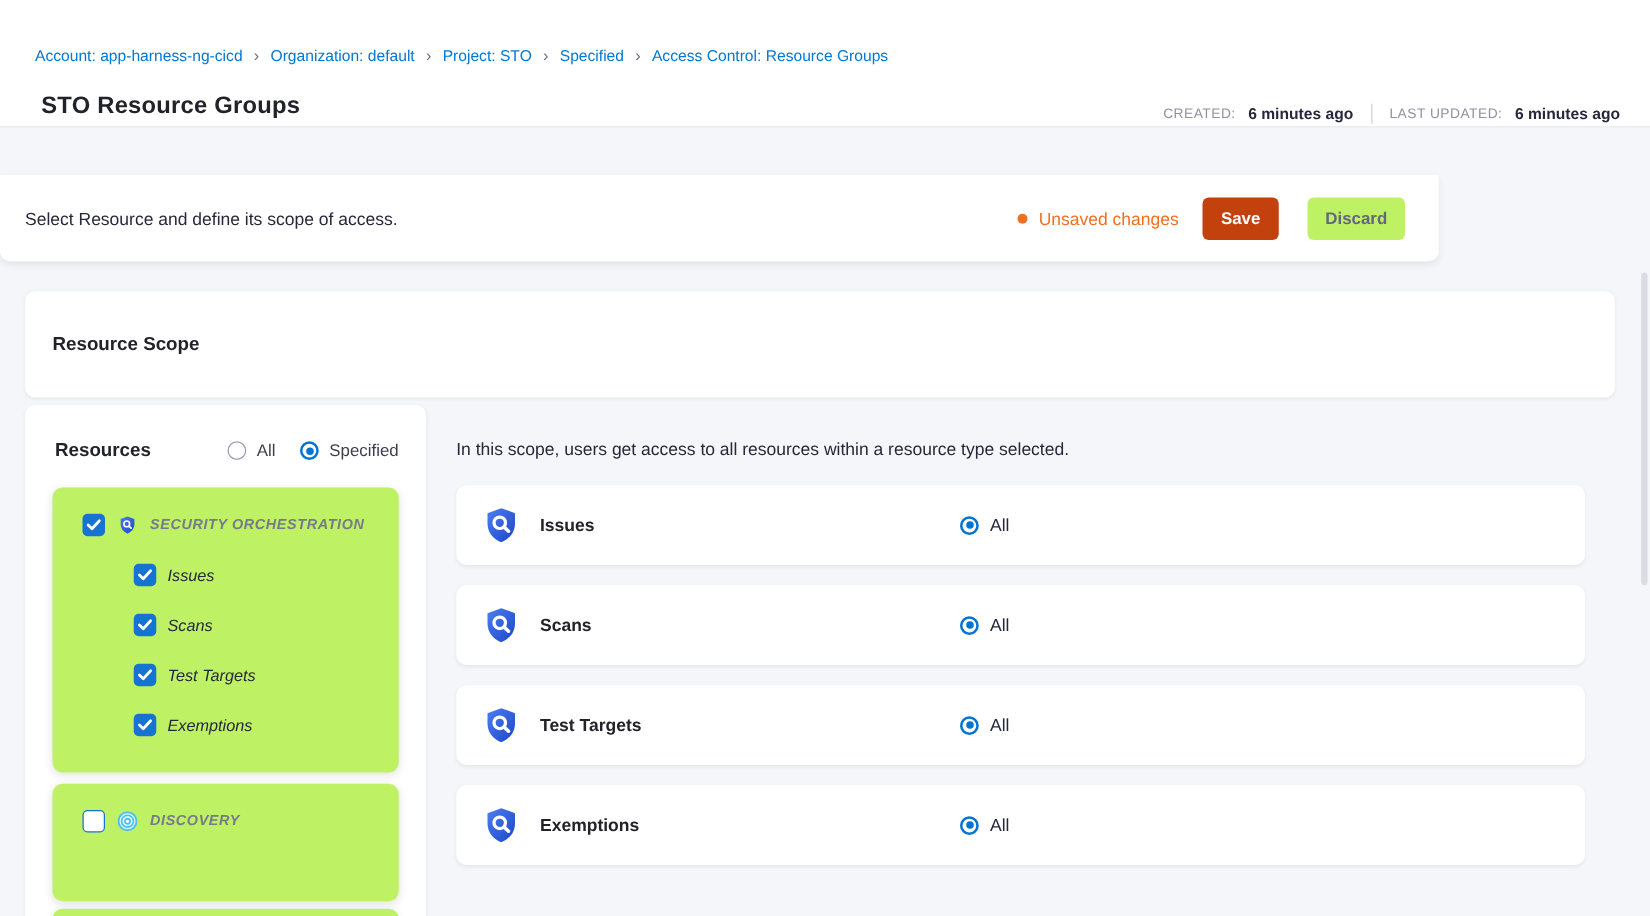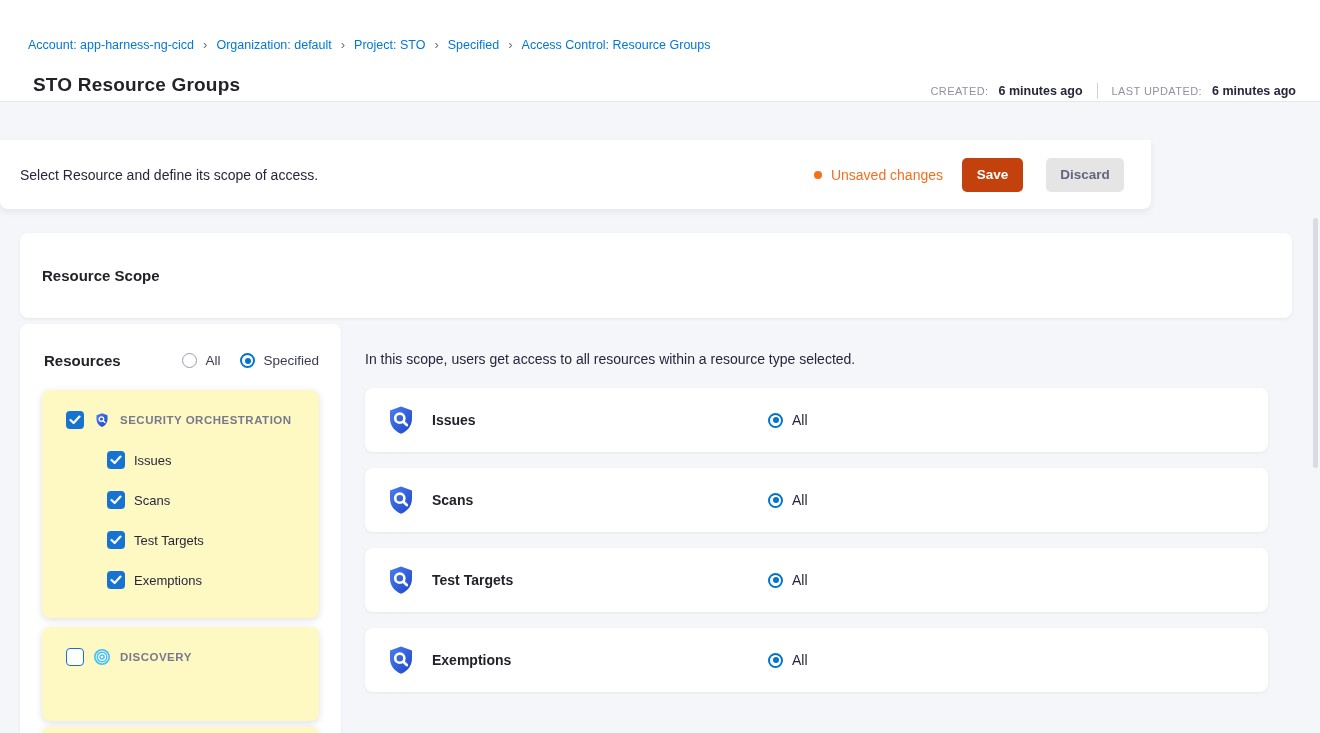--- a/index.html
+++ b/index.html
@@ -44,21 +44,21 @@
   .unsaved { margin-left:auto; display:flex; align-items:center; gap:9px; }
   .dot { width:8px; height:8px; border-radius:50%; background:#f0701e; }
   .unsaved-text { color:#f0701e; font-size:14px; }
   .btn-save {
     margin-left:19px; width:61px; height:34px; border:none; cursor:pointer;
     background:#c2410c; color:#ffffff; font-weight:700; font-size:13.5px;
     border-radius:5px; font-family:inherit;
   }
   .btn-discard {
     margin-left:23px; width:78px; height:34px; border:none; cursor:pointer;
-    background:#e5e5e5; color:#63667e; font-weight:700; font-size:13.5px;
+    background:#bef264; color:#63667e; font-weight:700; font-size:13.5px;
     border-radius:5px; font-family:inherit;
   }
   
   .scope-card {
     position:absolute; top:233px; left:20px; width:1272px; height:85px;
     background:#ffffff; border-radius:8px;
     box-shadow:0 1px 3px rgba(40,41,61,.08);
     display:flex; align-items:center; padding-left:22px;
   }
   .scope-label { font-size:15px; font-weight:700; color:#22222a; }
@@ -86,22 +86,23 @@
   .radio { width:15px; height:15px; border-radius:50%; background:#fff; position:relative; flex:0 0 auto; }
   .radio.off { border:1.5px solid #9a9ab3; }
   .radio.on  { border:2px solid #0273d1; }
   .radio.on::after {
     content:""; position:absolute; left:50%; top:50%; transform:translate(-50%,-50%);
     width:6px; height:6px; border-radius:50%; background:#0273d1;
   }
   .radio-label { font-size:13.5px; color:#3b3d4e; }
   .group-card {
     margin:21px 22px 0 22px; width:277px;
-    background:#fef9c3; border-radius:8px;
+    background:#bef264; border-radius:8px;
     box-shadow:0 2px 7px rgba(40,41,61,.14);
+    font-style:italic;
   }
   .group-card.g1 { height:228px; }
   .group-card.g2 { margin-top:9px; height:94px; }
   .group-card.g3 { margin-top:6px; height:20px; border-radius:8px 8px 0 0; }
   .group-head {
     display:flex; align-items:center; gap:10px;
     padding:21px 0 0 24px;
   }
   .group-name { font-size:11.5px; font-weight:600; letter-spacing:.5px; color:#77798c; }
   .item-row {

